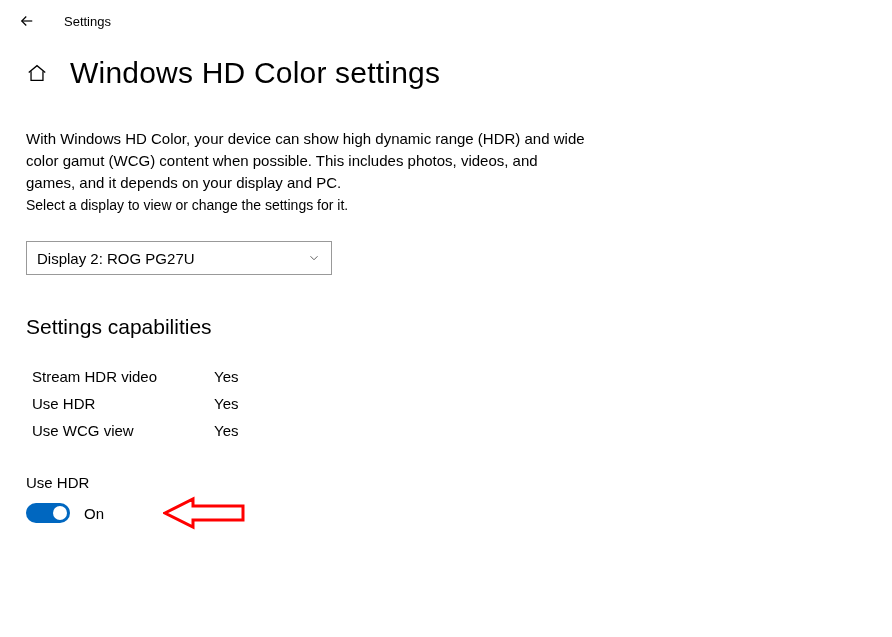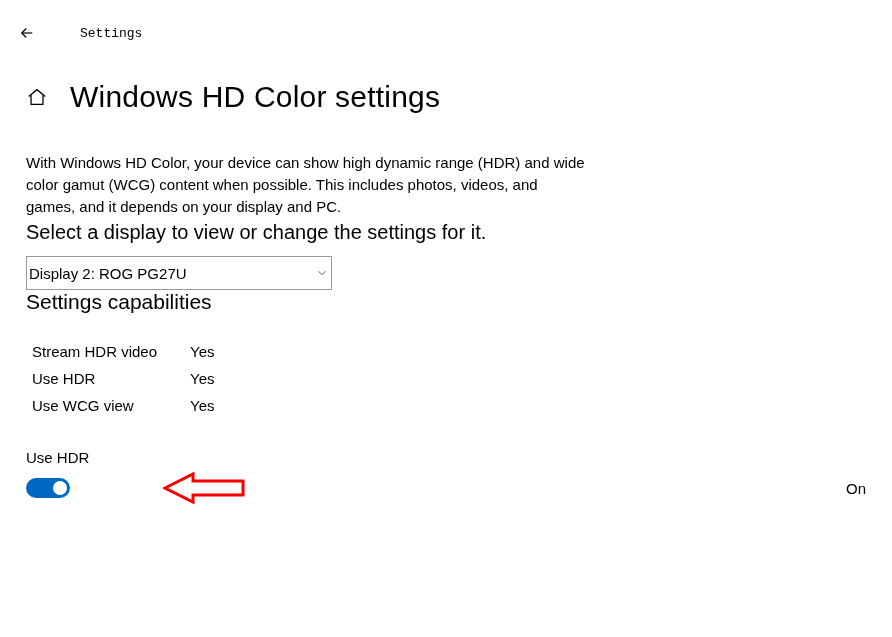--- a/index.html
+++ b/index.html
@@ -8,23 +8,22 @@
       background: #ffffff;
       color: #000;
       width: 892px;
       height: 637px;
       overflow: hidden;
       font-size: 15px;
     }
     .header-bar {
       display: flex;
       align-items: center;
-      padding: 24px 18px;
-      gap: 44px;
-      font-family: Liberation Mono, monospace;
+      padding: 12px 18px;
+      gap: 28px;
     }
     .back-arrow {
       cursor: pointer;
       display: flex;
       align-items: center;
     }
     .header-title {
       font-size: 13px;
       font-weight: 400;
     }
@@ -55,57 +54,58 @@
       cursor: pointer;
       display: inline-block;
       margin-bottom: 44px;
     }
     .section-heading {
       font-size: 21px;
       font-weight: 400;
       margin-bottom: 24px;
     }
     .section-subtext {
-      font-size: 20px;
-      margin-bottom: 12px;
+      font-size: 14px;
+      margin-bottom: 28px;
     }
     .dropdown {
       width: 306px;
       height: 34px;
       border: 1px solid #999;
       display: flex;
       align-items: center;
       justify-content: space-between;
-      padding: 0 2px;
+      padding: 0 10px;
       cursor: pointer;
       font-size: 15px;
+      margin-bottom: 40px;
       background: #fff;
     }
     .chevron { display: flex; align-items: center; }
     .caps-table {
       margin-top: 6px;
       margin-bottom: 30px;
     }
     .caps-row {
       display: flex;
       padding: 5px 0;
       font-size: 15px;
+      gap: 24px;
     }
     .caps-label { width: 164px; padding-left: 6px; }
     .caps-value { }
     .toggle-label {
       font-size: 15px;
       margin-bottom: 12px;
     }
     .toggle-row {
       display: flex;
       align-items: center;
-      gap: 26px;
+      gap: 14px;
       position: relative;
-      justify-content: space-between;
     }
     .toggle {
       width: 44px;
       height: 20px;
       border-radius: 10px;
       background: #0067c0;
       position: relative;
       cursor: pointer;
     }
     .toggle-knob {

